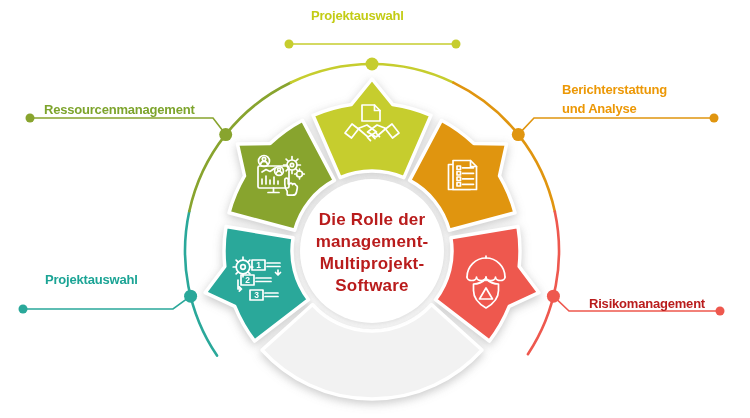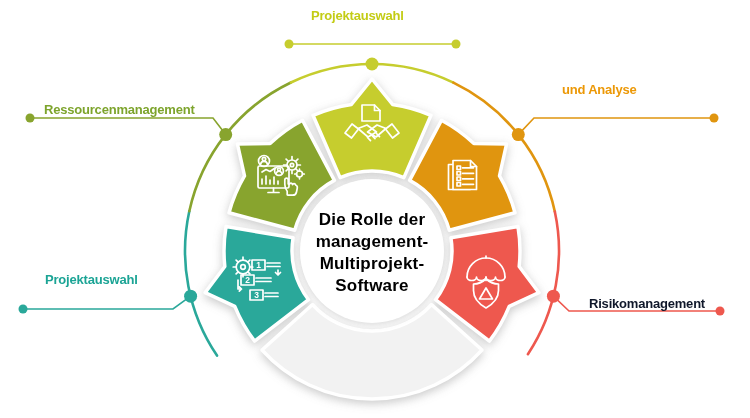--- a/index.html
+++ b/index.html
@@ -136,30 +136,31 @@
 
   <div class="label label-kommunikation" style="color: rgb(195, 204, 21);">
     <div>Projektauswahl</div>
   </div>
 
   <div class="label label-ressourcen" style="color: rgb(125, 164, 44);">
     <div>Ressourcenmanagement</div>
   </div>
 
   <div class="label label-berichterstattung" style="color: rgb(236, 152, 6);">
+    <div>Berichterstattung</div>
     <div>und Analyse</div>
   </div>
 
   <div class="label label-projektauswahl" style="color: rgb(27, 164, 149); text-align: right;">
     <div>Projektauswahl</div>
   </div>
 
-  <div class="label label-risiko" style="color: #0f172a;">
+  <div class="label label-risiko" style="color: #b91c1c;">
     <div>Risikomanagement</div>
   </div>
 
-  <div class="center-title" style="color: #000000;">
+  <div class="center-title" style="color: #b91c1c;">
     <div>Die Rolle der</div>
     <div>management-</div>
     <div>Multiprojekt-</div>
     <div>Software</div>
   </div>
 </div>
 
 </body></html>

